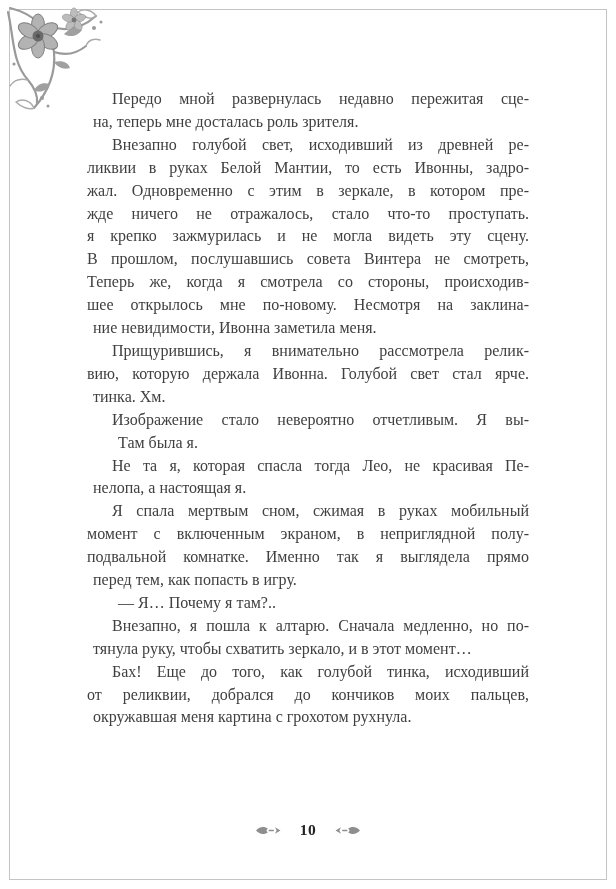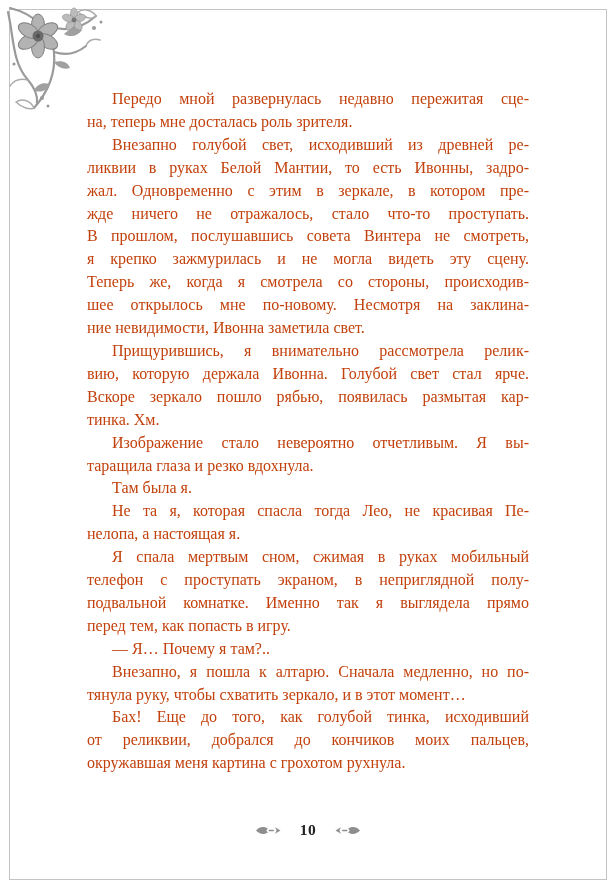--- a/index.html
+++ b/index.html
@@ -27,29 +27,29 @@
     height: 114px;
   }
   .ornament svg { display: block; }
   .text-block {
     position: absolute;
     top: 88px;
     left: 87px;
     width: 442px;
     font-size: 16px;
     line-height: 22.9px;
-    color: #c2410c;
+    color: #404040;
   }
   .para { margin: 0; padding: 0; }
   .line {
     display: block;
     text-align: justify;
     text-align-last: justify;
   }
-  .line.last { text-align-last: left; }
+  .line.last { text-align-last: left; margin-left: 6px; }
   .line.first { text-indent: 25px; }
   .page-footer {
     position: absolute;
     left: 0;
     right: 0;
     top: 821px;
     display: flex;
     justify-content: center;
     align-items: center;
     gap: 19px;
@@ -119,46 +119,44 @@
 <main class="text-block" id="text-block">
     <p class="para">
       <span class="line first">Передо мной развернулась недавно пережитая сце-</span>
       <span class="line last">на, теперь мне досталась роль зрителя.</span>
     </p>
     <p class="para">
       <span class="line first">Внезапно голубой свет, исходивший из древней ре-</span>
       <span class="line">ликвии в руках Белой Мантии, то есть Ивонны, задро-</span>
       <span class="line">жал. Одновременно с этим в зеркале, в котором пре-</span>
       <span class="line">жде ничего не отражалось, стало что-то проступать.</span>
+      <span class="line">я крепко зажмурилась и не могла видеть эту сцену.</span>
       <span class="line">В прошлом, послушавшись совета Винтера не смотреть,</span>
-      <span class="line">я крепко зажмурилась и не могла видеть эту сцену.</span>
       <span class="line">Теперь же, когда я смотрела со стороны, происходив-</span>
       <span class="line">шее открылось мне по-новому. Несмотря на заклина-</span>
-      <span class="line last">ние невидимости, Ивонна заметила свет.</span>
+      <span class="line last">ние невидимости, Ивонна заметила меня.</span>
     </p>
     <p class="para">
       <span class="line first">Прищурившись, я внимательно рассмотрела релик-</span>
       <span class="line">вию, которую держала Ивонна. Голубой свет стал ярче.</span>
-      <span class="line">Вскоре зеркало пошло рябью, появилась размытая кар-</span>
       <span class="line last">тинка. Хм.</span>
     </p>
     <p class="para">
       <span class="line first">Изображение стало невероятно отчетливым. Я вы-</span>
-      <span class="line last">таращила глаза и резко вдохнула.</span>
     </p>
     <p class="para">
       <span class="line first last">Там была я.</span>
     </p>
     <p class="para">
       <span class="line first">Не та я, которая спасла тогда Лео, не красивая Пе-</span>
       <span class="line last">нелопа, а настоящая я.</span>
     </p>
     <p class="para">
       <span class="line first">Я спала мертвым сном, сжимая в руках мобильный</span>
-      <span class="line">телефон с проступать экраном, в неприглядной полу-</span>
+      <span class="line">момент с включенным экраном, в неприглядной полу-</span>
       <span class="line">подвальной комнатке. Именно так я выглядела прямо</span>
       <span class="line last">перед тем, как попасть в игру.</span>
     </p>
     <p class="para">
       <span class="line first last">— Я… Почему я там?..</span>
     </p>
     <p class="para">
       <span class="line first">Внезапно, я пошла к алтарю. Сначала медленно, но по-</span>
       <span class="line last">тянула руку, чтобы схватить зеркало, и в этот момент…</span>
     </p>

